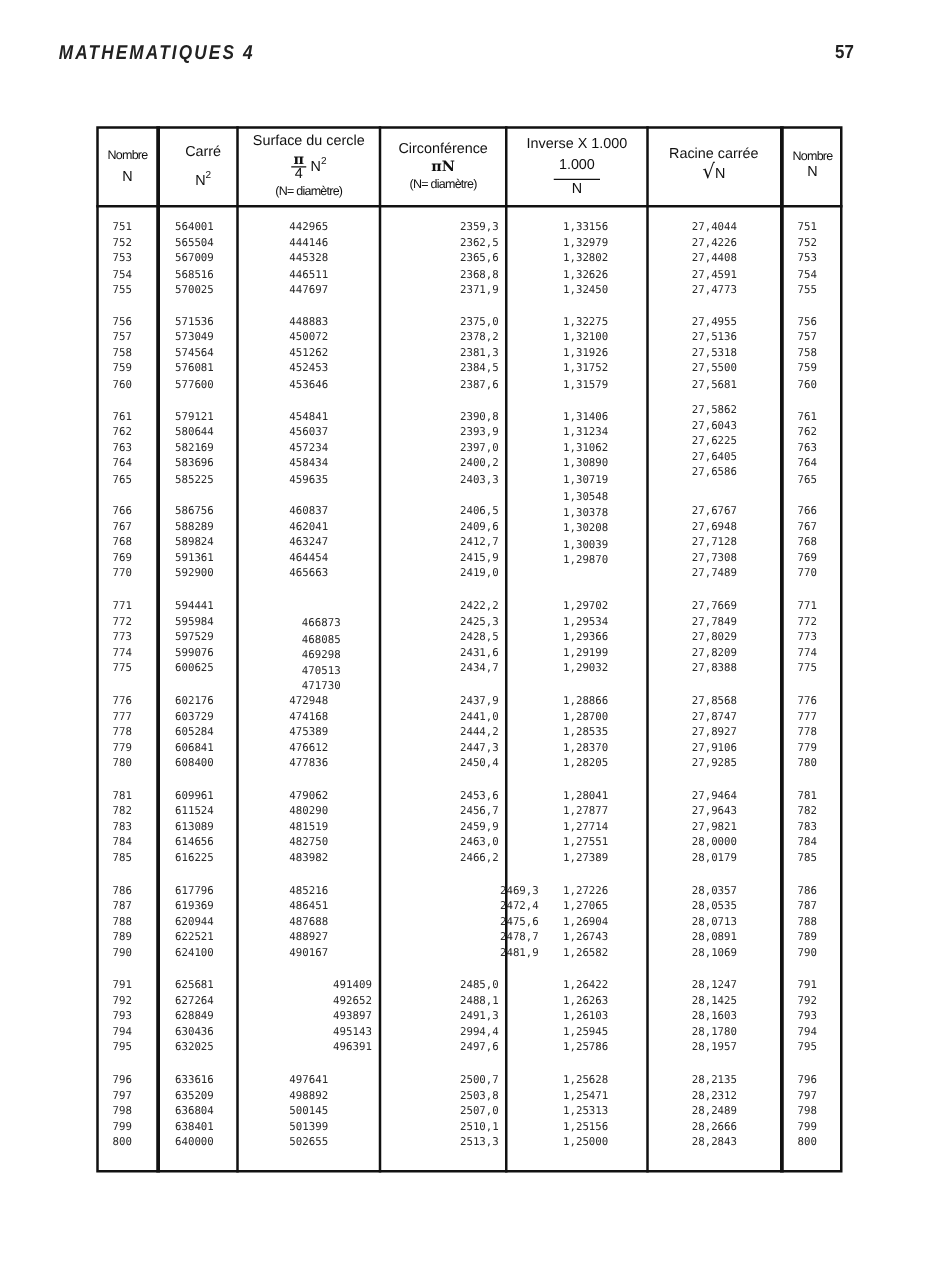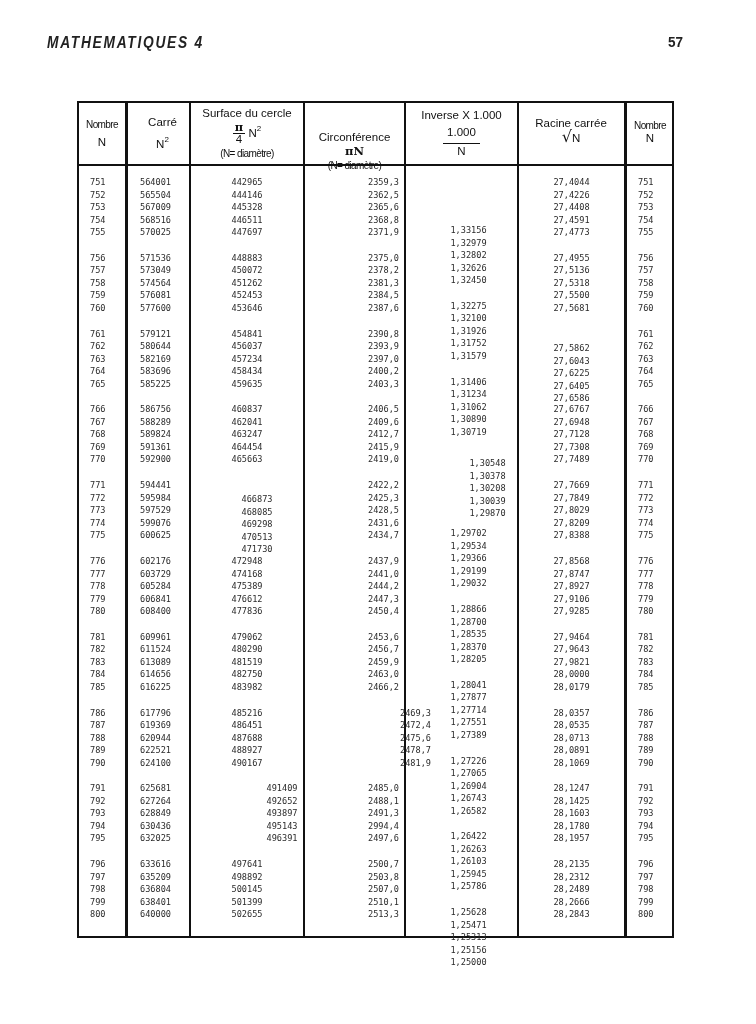--- a/index.html
+++ b/index.html
@@ -18,21 +18,21 @@
   .frac .num { border-bottom:1px solid #111; padding:0 2px; }
   .sup { font-size:8px; vertical-align:6px; }
   .sqrt { font-family:"DejaVu Sans", sans-serif; font-size:16px; }
 
   .col { position:absolute; top:176px; font-family:"DejaVu Sans Mono", monospace; font-size:8.6px; color:#2a2a2a; }
   .row { height:12.5px; line-height:12.5px; white-space:nowrap; }
   .c-n   { left:80px;  width:40px; text-align:left; padding-left:10px; }
   .c-sq  { left:130px; width:58px; text-align:left; padding-left:10px; }
   .c-area{ left:192px; width:110px; text-align:center; }
   .c-circ{ left:306px; width:93px; text-align:right; }
-  .c-inv { left:407px; width:123px; text-align:center;margin-top:48px; }
+  .c-inv { left:407px; width:123px; text-align:center; }
   .c-root{ left:520px; width:103px; text-align:center; }
   .c-n2  { left:628px; width:44px; text-align:left; padding-left:10px; }
 </style>
 </head>
 <body>
 
 <div class="running-head">MATHEMATIQUES 4</div>
 <div class="page-number">57</div>
 
 <div>
@@ -57,21 +57,21 @@
     <span>Surface du cercle</span>
     <span style="margin:2px 0">
       <span class="frac">
           <span class="num sym">π</span>
           <span>4</span>
         </span>
       <span>N</span><span class="sup">2</span>
     </span>
     <span class="small">(N= diamètre)</span>
   </div>
-  <div class="hcell" style="left:305px;width:99px;margin-top:18px;">
+  <div class="hcell" style="left:305px;width:99px;">
     <span>Circonférence</span>
     <span class="sym" style="margin:1px 0">πN</span>
     <span class="small">(N= diamètre)</span>
   </div>
   <div class="hcell" style="left:406px;width:111px;">
     <span>Inverse X 1.000</span>
     <span class="frac" style="margin-top:3px;line-height:15px">
         <span class="num" style="padding:0 4px 3px">1.000</span>
         <span>N</span>
       </span>
@@ -212,21 +212,21 @@
         <div class="row">2400,2</div>
         <div class="row">2403,3</div>
       </div>
       <div class="col c-inv" style="top: 327.6px;">
         <div class="row">1,31406</div>
         <div class="row">1,31234</div>
         <div class="row">1,31062</div>
         <div class="row">1,30890</div>
         <div class="row">1,30719</div>
       </div>
-      <div class="col c-root" style="top: 342px;">
+      <div class="col c-root" style="top: 322px;">
         <div class="row">27,5862</div>
         <div class="row">27,6043</div>
         <div class="row">27,6225</div>
         <div class="row">27,6405</div>
         <div class="row">27,6586</div>
       </div>
       <div class="col c-n2" style="top: 327.6px;">
         <div class="row">761</div>
         <div class="row">762</div>
         <div class="row">763</div>
@@ -254,21 +254,21 @@
         <div class="row">464454</div>
         <div class="row">465663</div>
       </div>
       <div class="col c-circ" style="top: 403.4px;">
         <div class="row">2406,5</div>
         <div class="row">2409,6</div>
         <div class="row">2412,7</div>
         <div class="row">2415,9</div>
         <div class="row">2419,0</div>
       </div>
-      <div class="col c-inv" style="top: 409px; padding-left: 19px;">
+      <div class="col c-inv" style="top: 392px;">
         <div class="row">1,30548</div>
         <div class="row">1,30378</div>
         <div class="row">1,30208</div>
         <div class="row">1,30039</div>
         <div class="row">1,29870</div>
       </div>
       <div class="col c-root" style="top: 403.4px;">
         <div class="row">27,6767</div>
         <div class="row">27,6948</div>
         <div class="row">27,7128</div>

